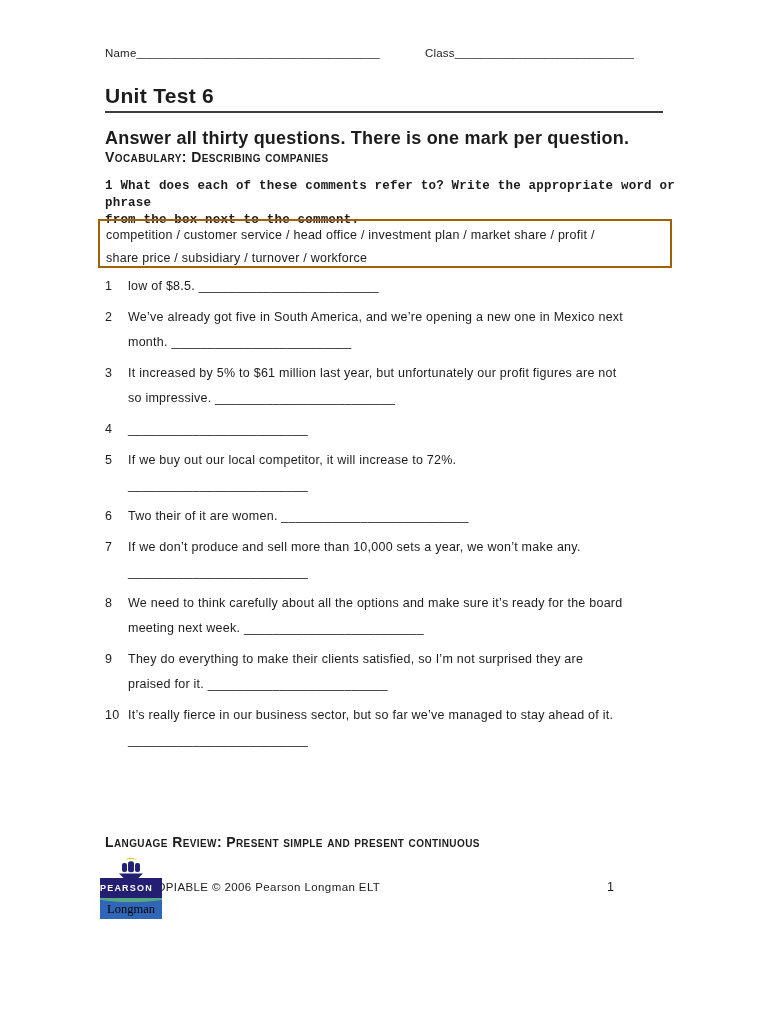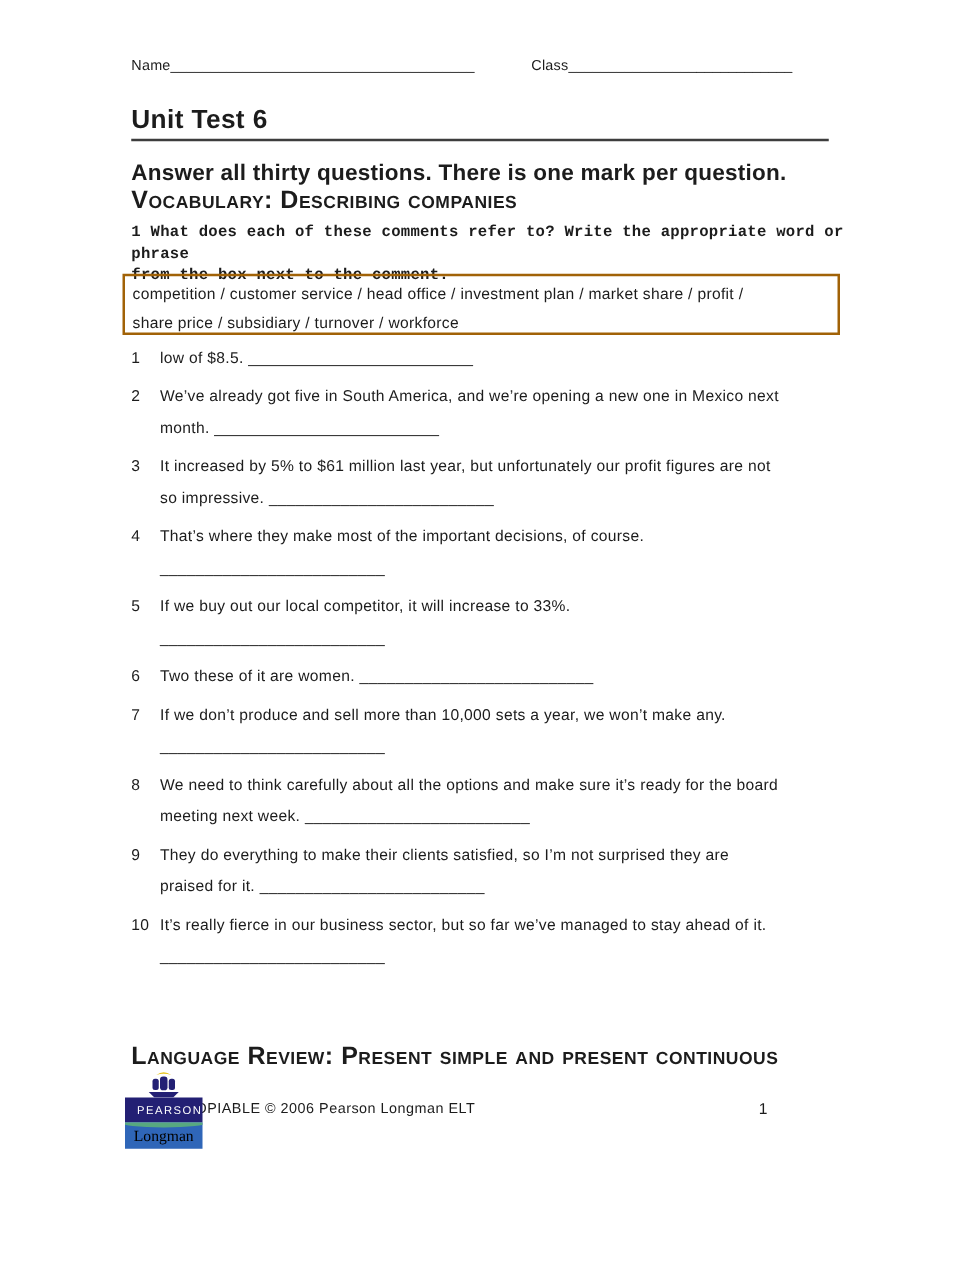--- a/index.html
+++ b/index.html
@@ -11,21 +11,21 @@
   .hdr-group{position:absolute;top:47px;font-size:11.5px;letter-spacing:.2px;white-space:nowrap;}
   .hdr-name{left:105px;}
   .hdr-class{left:425px;}
   .hdr-blank{letter-spacing:0;}
   
   .title{position:absolute;top:84px;left:105px;font-size:21px;font-weight:bold;letter-spacing:.3px;}
   .title-rule{position:absolute;top:111px;left:105px;width:558px;height:2px;background:#3d3d3d;}
   
   .instruction{position:absolute;top:128px;left:105px;font-size:18px;font-weight:bold;letter-spacing:.2px;}
   
-  .sc-heading{font-variant:small-caps;font-weight:bold;font-size:20px;letter-spacing:.4px;}
+  .sc-heading{font-variant:small-caps;font-weight:bold;font-size:14px;letter-spacing:.4px;}
   .vocab-heading{position:absolute;top:149px;left:105px;}
   .langrev-heading{position:absolute;top:834px;left:105px;}
   
   .prompt{position:absolute;top:178px;left:105px;width:575px;font-size:12.5px;font-weight:bold;line-height:17px;letter-spacing:.2px;font-family:Liberation Mono, monospace;}
   
   .word-box{
     position:absolute;top:219px;left:98px;width:564px;height:42px;
     border:2px solid #a16207;padding:3px 0 0 6px;
     font-size:12.5px;line-height:23px;letter-spacing:.25px;white-space:nowrap;
   }
@@ -34,22 +34,22 @@
   .q-item{display:flex;margin-bottom:6px;}
   .q-num{flex:none;width:23px;line-height:25px;}
   .q-lines{flex:1;min-width:0;}
   .q-line{line-height:25px;white-space:nowrap;}
   
   .footer-text{position:absolute;top:881px;left:105px;width:563px;text-align:left;font-size:11.5px;letter-spacing:.4px;}
   .page-num{position:absolute;top:880px;left:607px;font-size:12.5px;}
   
   .logo{position:absolute;top:856px;left:100px;width:62px;}
   .logo-ship{height:22px;display:flex;justify-content:center;align-items:flex-end;}
-  .logo-pearson{height:20px;line-height:20px;background:#232074;color:#fff;text-align:right;
-    font-size:9px;font-weight:normal;letter-spacing:1.2px;}
+  .logo-pearson{height:20px;line-height:20px;background:#232074;color:#fff;text-align:left;
+    font-size:9px;font-weight:bold;letter-spacing:1.2px;}
   .logo-longman{position:relative;height:21px;background:#2f66b8;color:#000000;text-align:center;
     font-family:"Liberation Serif",serif;font-size:12.5px;line-height:23px;overflow:hidden;}
   .logo-longman::before{content:"";position:absolute;top:-4px;left:-6%;width:112%;height:8px;
     border-radius:50%;background:#57a880;}
   .logo-longman span{position:relative;}
 </style>
 </head>
 <body>
 
 <div class="page">
@@ -91,35 +91,34 @@
       <div class="q-item">
         <span class="q-num">3</span>
         <div class="q-lines">
           <div class="q-line">It increased by 5% to $61 million last year, but unfortunately our profit figures are not</div>
           <div class="q-line">so impressive. _________________________</div>
         </div>
       </div>
       <div class="q-item">
         <span class="q-num">4</span>
         <div class="q-lines">
-          <div class="q-line">That’s where they make most of the important decisions, of course.</div>
           <div class="q-line standalone-blank">_________________________</div>
         </div>
       </div>
       <div class="q-item">
         <span class="q-num">5</span>
         <div class="q-lines">
-          <div class="q-line">If we buy out our local competitor, it will increase to 33%.</div>
+          <div class="q-line">If we buy out our local competitor, it will increase to 72%.</div>
           <div class="q-line standalone-blank">_________________________</div>
         </div>
       </div>
       <div class="q-item">
         <span class="q-num">6</span>
         <div class="q-lines">
-          <div class="q-line">Two these of it are women. __________________________</div>
+          <div class="q-line">Two their of it are women. __________________________</div>
         </div>
       </div>
       <div class="q-item">
         <span class="q-num">7</span>
         <div class="q-lines">
           <div class="q-line">If we don’t produce and sell more than 10,000 sets a year, we won’t make any.</div>
           <div class="q-line standalone-blank">_________________________</div>
         </div>
       </div>
       <div class="q-item">

